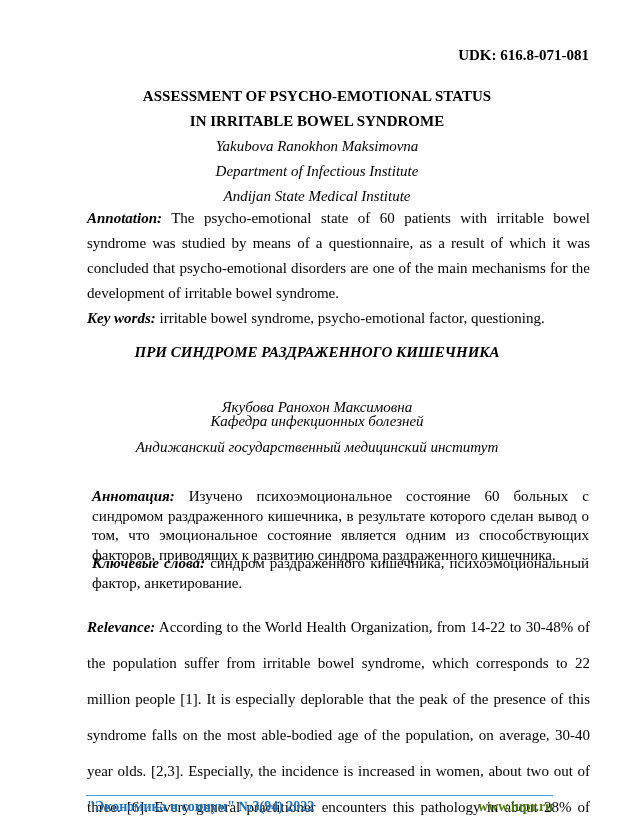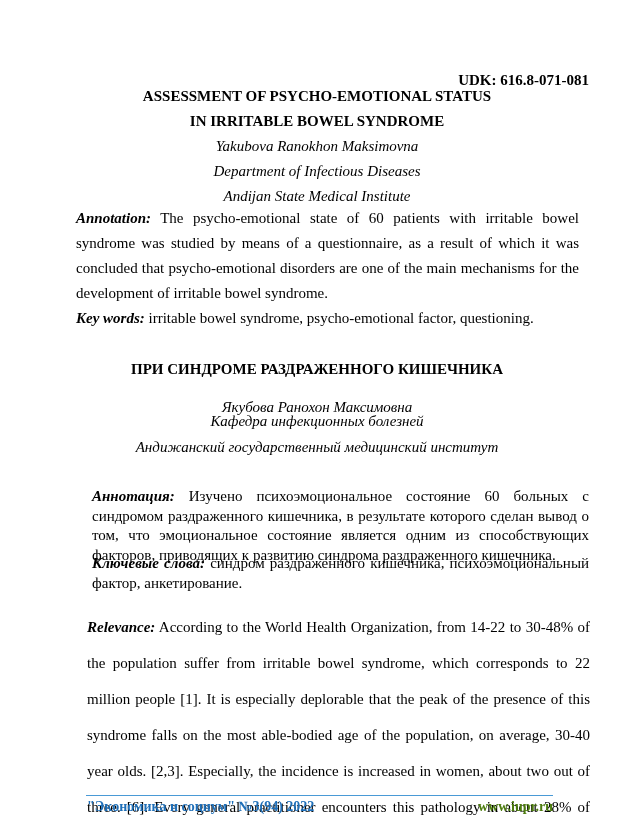--- a/index.html
+++ b/index.html
@@ -16,39 +16,39 @@
       color: #000000;
     }
     .page {
       position: absolute;
       left: 0; top: 0;
       width: 634px;
       height: 820px;
     }
     .udk {
       position: absolute;
-      top: 70px;
+      top: 45px;
       right: 45px;
       font-weight: bold;
       font-size: 15px;
       line-height: 20px;
     }
     .center-line {
       position: absolute;
       left: 0;
       width: 634px;
       text-align: center;
       font-size: 15px;
       line-height: 20px;
     }
     .bold { font-weight: bold; text-align: center; }
     .bi { font-weight: normal; font-style: italic; }
     .en-block {
       position: absolute;
-      left: 76px;
+      left: 87px;
       width: 503px;
       font-size: 15px;
       text-align: justify;
     }
     .en-annotation {
       top: 206px;
       line-height: 25px;
     }
     .en-keywords {
       top: 306px;
@@ -107,28 +107,28 @@
 </head>
 <body>
 
 <div class="page">
 
   <div class="udk">UDK: 616.8-071-081</div>
 
   <div class="center-line bold" style="top:86px;">ASSESSMENT OF PSYCHO-EMOTIONAL STATUS</div>
   <div class="center-line bold" style="top:111px;">IN IRRITABLE BOWEL SYNDROME</div>
   <div class="center-line bi" style="top:136px;">Yakubova Ranokhon Maksimovna</div>
-  <div class="center-line bi" style="top:161px;">Department of Infectious Diseases</div>
+  <div class="center-line bi" style="top:161px;">Department of Infectious Institute</div>
   <div class="center-line bi" style="top:186px;">Andijan State Medical Institute</div>
 
   <div class="en-block en-annotation"><span class="label">Annotation:</span><span> The psycho-emotional state of 60 patients with irritable bowel syndrome was studied by means of a questionnaire, as a result of which it was concluded that psycho-emotional disorders are one of the main mechanisms for the development of irritable bowel syndrome.</span></div>
 
   <div class="en-block en-keywords"><span class="label">Key words:</span><span> irritable bowel syndrome, psycho-emotional factor, questioning.</span></div>
 
-  <div class="center-line bold" style="top:359px;">ПРИ СИНДРОМЕ РАЗДРАЖЕННОГО КИШЕЧНИКА</div>
+  <div class="center-line bold" style="top:342px;font-style:italic;">ПРИ СИНДРОМЕ РАЗДРАЖЕННОГО КИШЕЧНИКА</div>
   <div class="center-line bi" style="top:385px;margin-top:12px;">Якубова Ранохон Максимовна</div>
   <div class="center-line bi" style="top:411px;">Кафедра инфекционных болезней</div>
   <div class="center-line bi" style="top:437px;">Андижанский государственный медицинский институт</div>
 
   <div class="ru-block ru-annotation"><span class="label">Аннотация:</span><span> Изучено психоэмоциональное состояние 60 больных с синдромом раздраженного кишечника, в результате которого сделан вывод о том, что эмоциональное состояние является одним из способствующих факторов, приводящих к  развитию синдрома раздраженного кишечника.</span></div>
 
   <div class="ru-block ru-keywords"><span class="label">Ключевые слова:</span><span> синдром раздраженного кишечника, психоэмоциональный фактор, анкетирование.</span></div>
 
   <div class="relevance"><span class="label">Relevance:</span><span> According to the World Health Organization, from 14-22 to 30-48% of the population suffer from irritable bowel syndrome, which corresponds to 22 million people [1]. It is especially deplorable that the peak of the presence of this syndrome falls on the most able-bodied age of the population, on average, 30-40 year olds. [2,3]. Especially, the incidence is increased in women, about two out of three. [6]. Every general practitioner encounters this pathology in about 28% of cases. In European</span></div>
 

